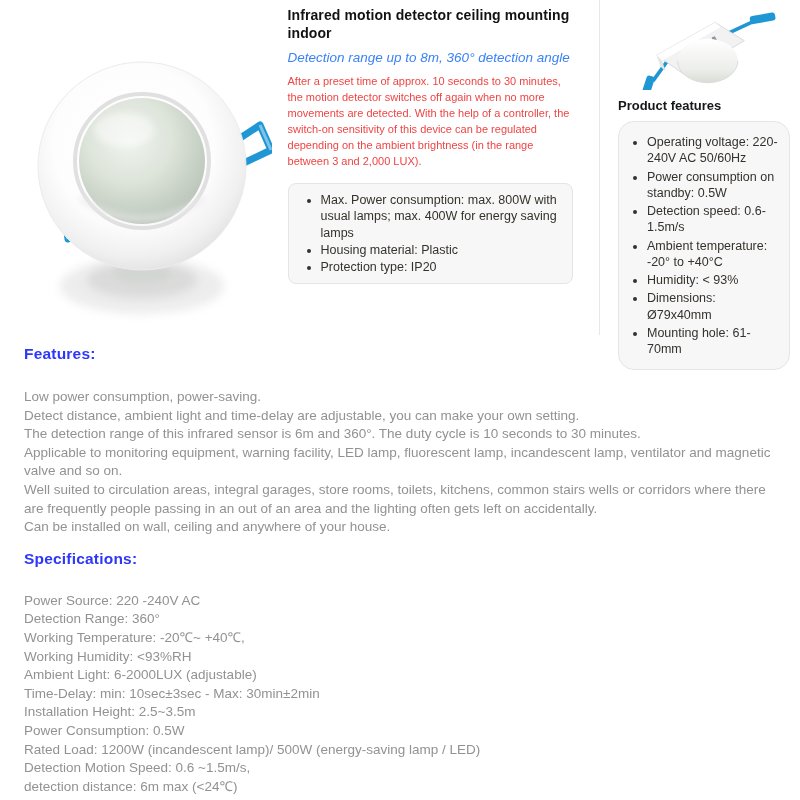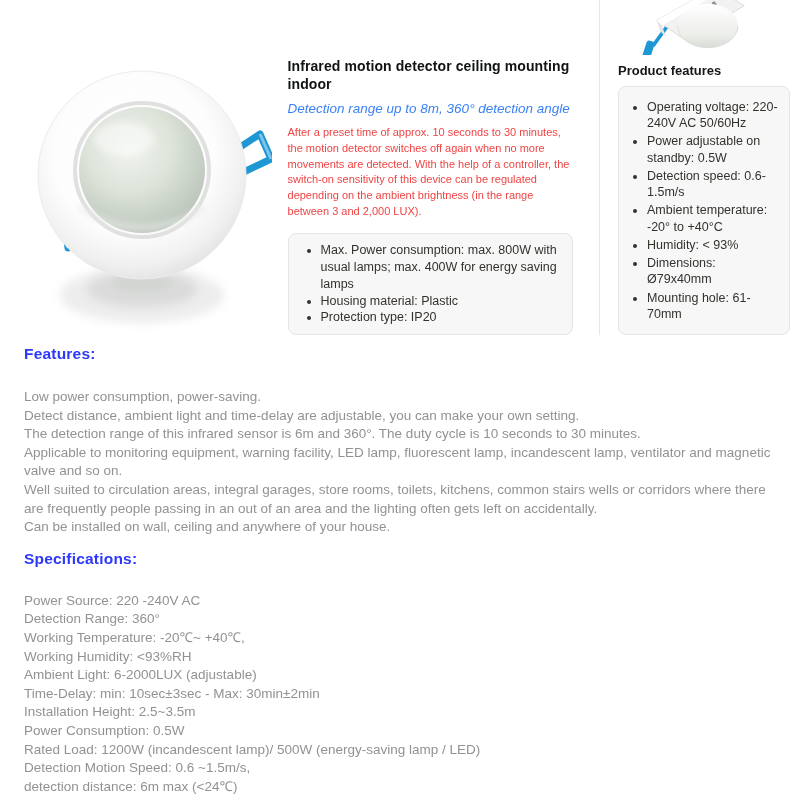--- a/index.html
+++ b/index.html
@@ -5,21 +5,21 @@
   * { margin:0; padding:0; box-sizing:border-box; }
   html,body { background:#ffffff; }
   body {
     width:800px; height:800px; overflow:hidden;
     font-family:"Liberation Sans", sans-serif;
     color:#3a3a3a;
   }
   .page { width:800px; height:800px; background:#fff; }
 
   
-  .top-section { display:flex; height:335px; padding-left:10px;align-items:flex-end; }
+  .top-section { display:flex; height:335px; padding-left:10px; }
   .col-image { width:268px; position:relative; }
   .col-image svg { display:block; margin-top:8px; }
   .col-desc { width:322px; padding:6px 26px 0 10px; }
   .col-right { flex:1; border-left:1px solid #e7e7e7; padding:4px 10px 0 18px; }
 
   .product-title {
     font-size:14px; font-weight:bold; color:#101213;
     line-height:1.32; margin-bottom:7px; letter-spacing:0.1px;
   }
   .product-subtitle {
@@ -36,21 +36,21 @@
   .bullet-box ul { margin:0; padding-left:22px; list-style:disc; }
   .bullet-box li {
     font-size:12.5px; color:#35322d; line-height:1.34; margin:0 0;
   }
 
   .thumb-figure { margin:2px 0 4px 2px; }
   .pf-heading {
     font-size:13px; font-weight:bold; color:#15171a; margin:2px 0 8px 0;
   }
   .pf-box {
-    background:#f7f7f7; border:1px solid #e5e5e5; border-radius:8px;
+    background:#f7f7f7; border:1px solid #e5e5e5; border-radius:16px;
     padding:10px 6px 10px 8px; width:172px;
   }
   .pf-box ul { margin:0; padding-left:20px; list-style:disc; }
   .pf-box li {
     font-size:12.5px; color:#35322d; line-height:1.3; margin:2px 0;
   }
 
   
   .lower { padding:0 20px 0 24px; }
   .section-heading {
@@ -163,21 +163,21 @@
           <ellipse cx="96" cy="60" rx="33" ry="24" fill="url(#thumbDome)"></ellipse>
           <path d="M63 60 a33 24 0 0 0 66 0" fill="none" stroke="#dadada" stroke-width="1"></path>
         </svg>
       </div>
 
       <div class="pf-heading">Product features</div>
 
       <div class="pf-box">
         <ul>
           <li>Operating voltage: 220-240V AC 50/60Hz</li>
-          <li>Power adjustable on standby: 0.5W</li>
+          <li>Power consumption on standby: 0.5W</li>
           <li>Detection speed: 0.6-1.5m/s</li>
           <li>Ambient temperature: -20° to +40°C</li>
           <li>Humidity: &lt; 93%</li>
           <li>Dimensions: Ø79x40mm</li>
           <li>Mounting hole: 61-70mm</li>
         </ul>
       </div>
     </div>
   </div>
 

